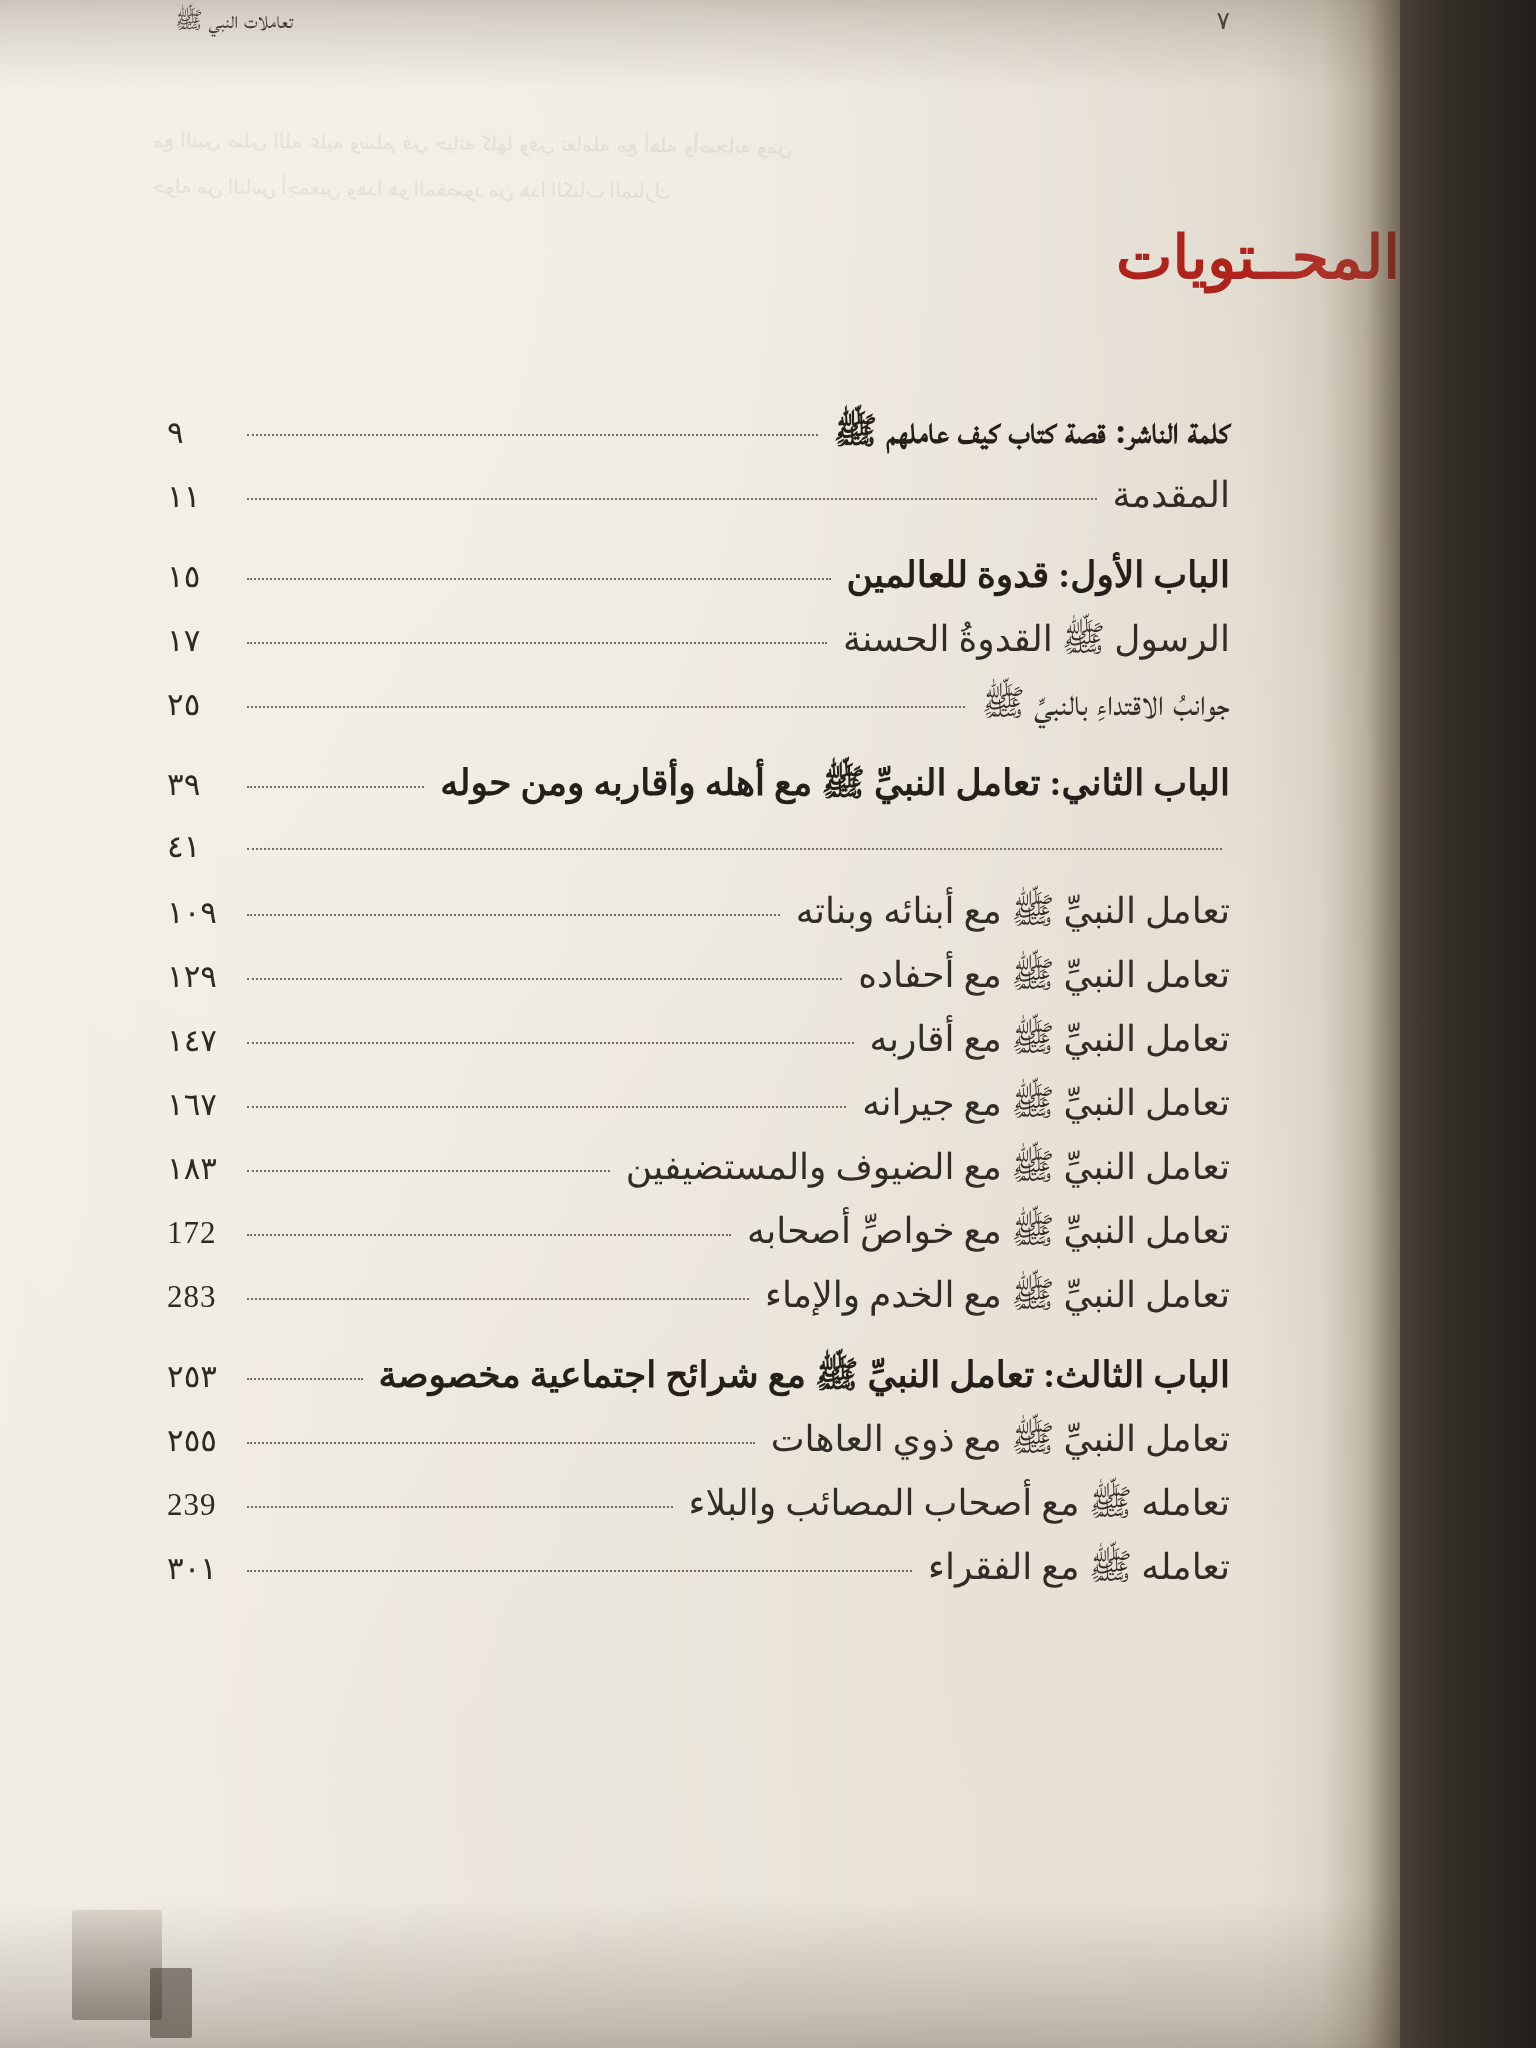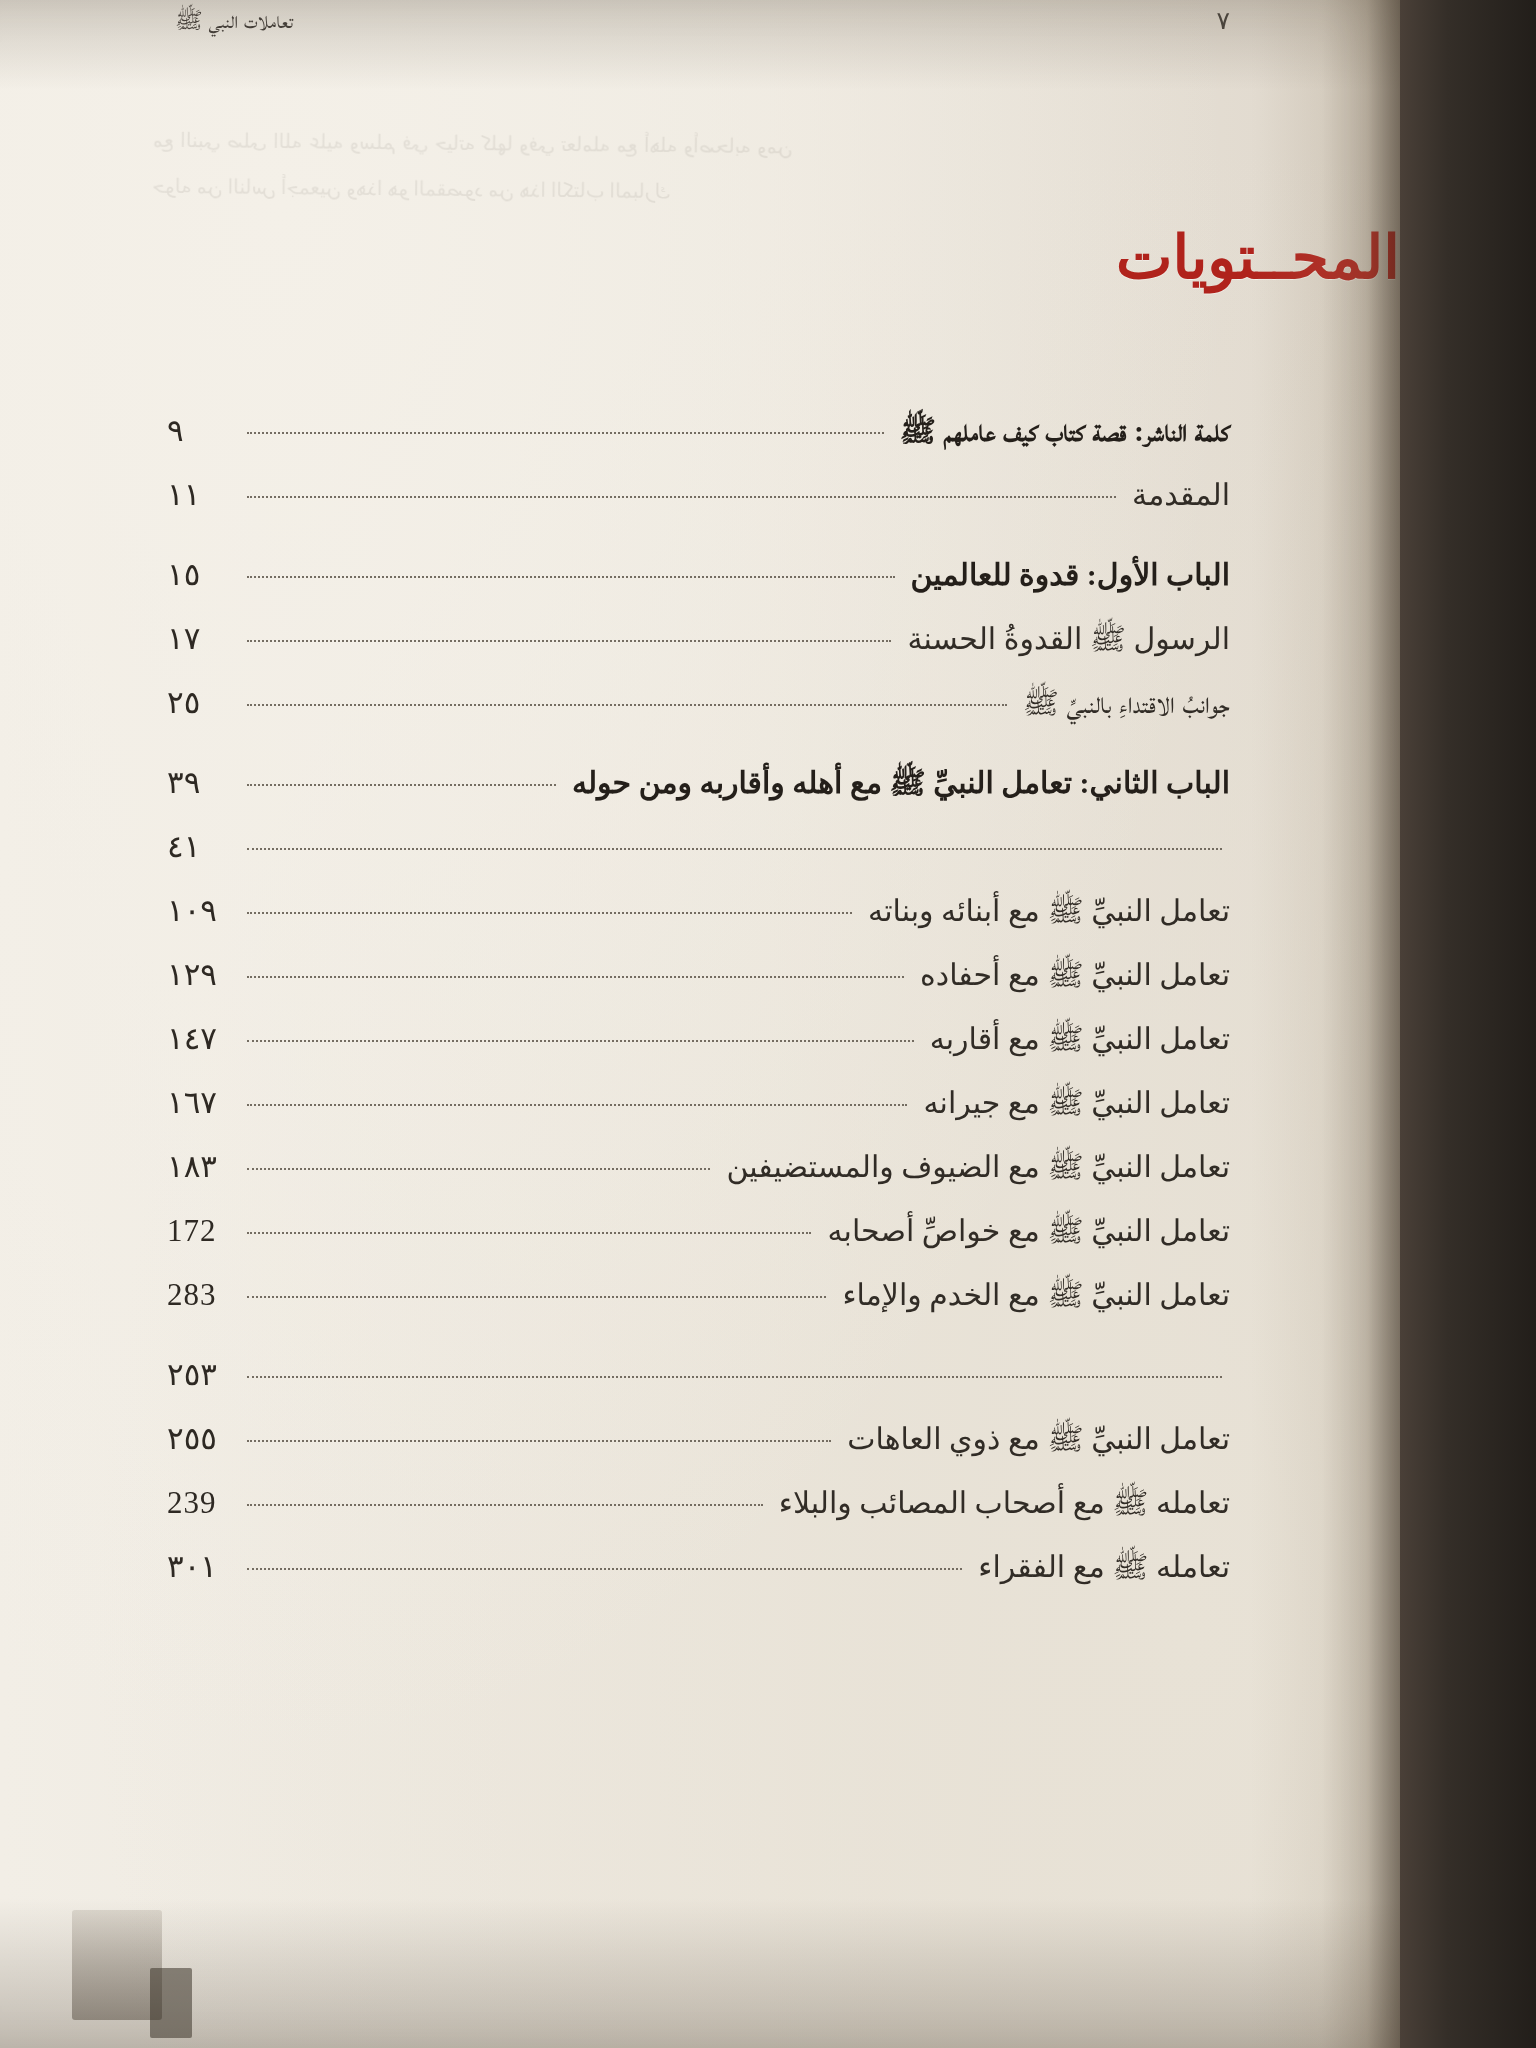--- a/index.html
+++ b/index.html
@@ -158,21 +158,21 @@
     display: flex;
     align-items: baseline;
     direction: rtl;
     width: 100%;
     margin-bottom: 2px;
     height: 62px;
   }
   .entry-title {
     white-space: nowrap;
     color: #312c26;
-    font-size: 30px;
+    font-size: 36px;
     line-height: 62px;
     flex: 0 0 auto;
     padding-left: 8px;
   }
   .entry-title.bold {
     font-weight: 700;
     color: #241f1a;
   }
   .leader {
     flex: 1 1 auto;
@@ -277,20 +277,21 @@
         <span class="leader"></span>
         <span class="entry-page">172</span>
       </div>
       <div class="toc-row">
         <span class="entry-title">تعامل النبيِّ ﷺ مع الخدم والإماء</span>
         <span class="leader"></span>
         <span class="entry-page">283</span>
       </div>
       <div class="section-gap"></div>
       <div class="toc-row">
+        <span class="entry-title bold">الباب الثالث: تعامل النبيِّ ﷺ مع شرائح اجتماعية مخصوصة</span>
         <span class="leader"></span>
         <span class="entry-page">٢٥٣</span>
       </div>
       <div class="toc-row">
         <span class="entry-title">تعامل النبيِّ ﷺ مع ذوي العاهات</span>
         <span class="leader"></span>
         <span class="entry-page">٢٥٥</span>
       </div>
       <div class="toc-row">
         <span class="entry-title">تعامله ﷺ مع أصحاب المصائب والبلاء</span>

